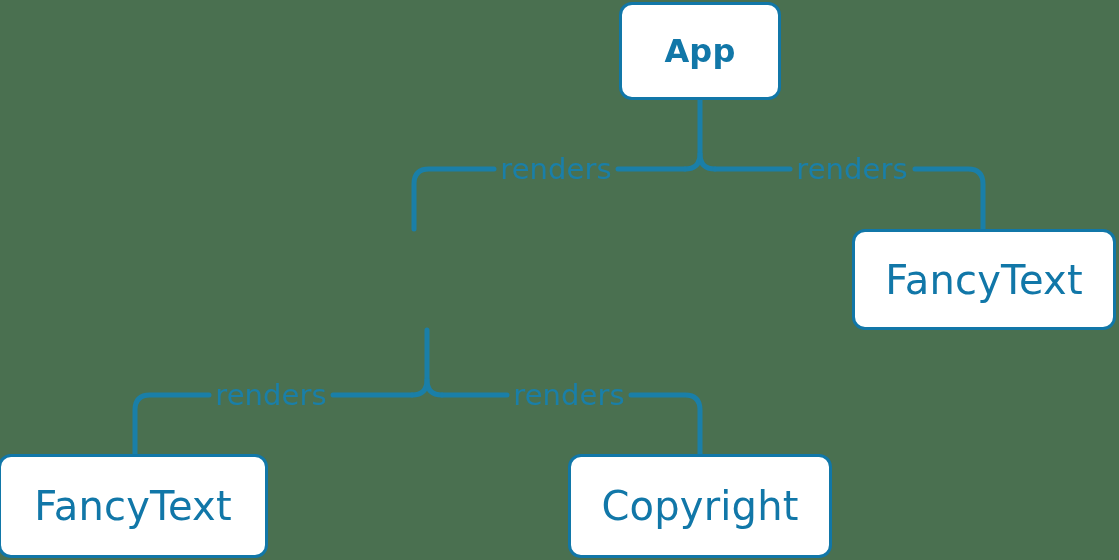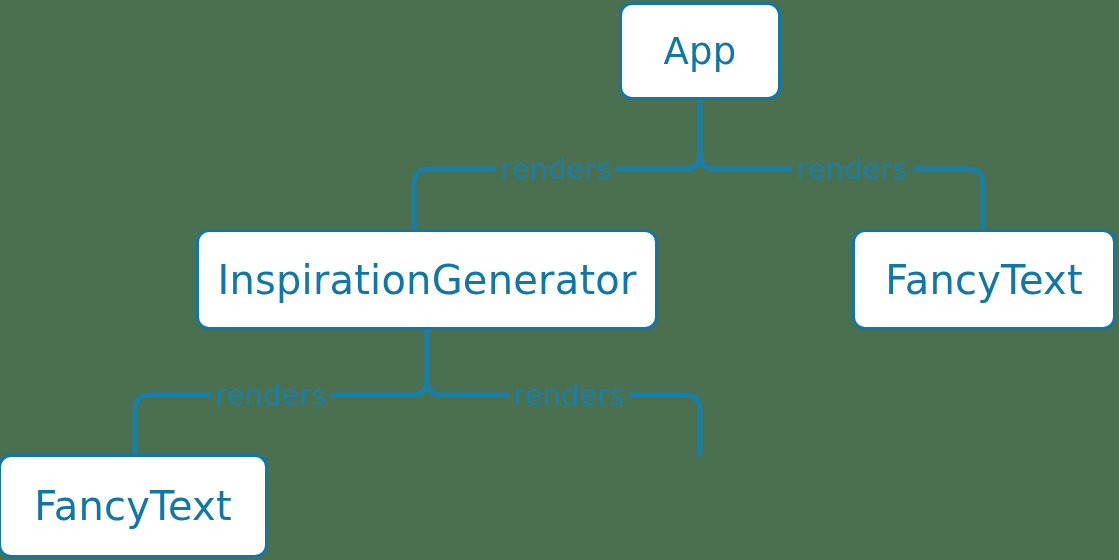--- a/index.html
+++ b/index.html
@@ -71,35 +71,35 @@
     <path d="M 427 330 L 427 380 Q 427 395 412 395"></path>
     <path d="M 427 380 Q 427 395 442 395"></path>
 
     <path d="M 412 395 L 333 395"></path>
     <path d="M 209 395 L 150 395 Q 135 395 135 410 L 135 454"></path>
 
     <path d="M 442 395 L 507 395"></path>
     <path d="M 631 395 L 685 395 Q 700 395 700 410 L 700 454"></path>
   </svg>
 
-  <div class="node" style="left:619px; top:2px; width:162px; height:98px; font-size:37px;">
+  <div class="node" style="left:619px; top:2px; width:162px; height:98px; font-size:32px;font-weight:bold;">
     <span class="node-label">App</span>
   </div>
 
-  <div class="node" style="left:196px; top:229px; width:462px; height:101px; font-size:40px;">
-    <span class="node-label">InspirationGenerator</span>
-  </div>
 
   <div class="node" style="left:852px; top:229px; width:264px; height:101px; font-size:40px;">
     <span class="node-label">FancyText</span>
   </div>
 
   <div class="node" style="left:-2px; top:454px; width:270px; height:104px; font-size:40px;">
     <span class="node-label">FancyText</span>
   </div>
 
+  <div class="node" style="left:568px; top:454px; width:264px; height:104px; font-size:40px;">
+    <span class="node-label">Copyright</span>
+  </div>
 
   <div class="edge-label" style="left:556px; top:169px;">renders</div>
   <div class="edge-label" style="left:852px; top:169px;">renders</div>
   <div class="edge-label" style="left:271px; top:395px;">renders</div>
   <div class="edge-label" style="left:569px; top:395px;">renders</div>
 
 </div>
 
 </body></html>

